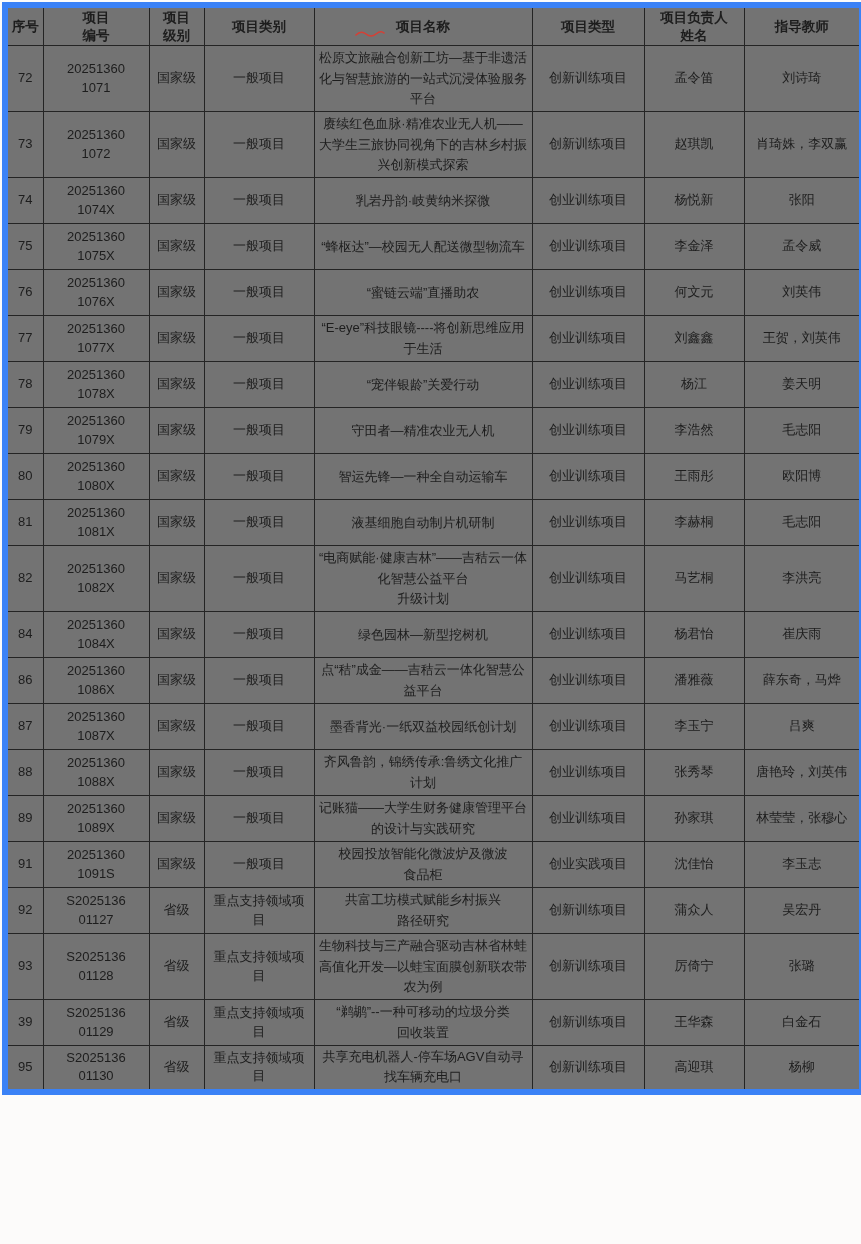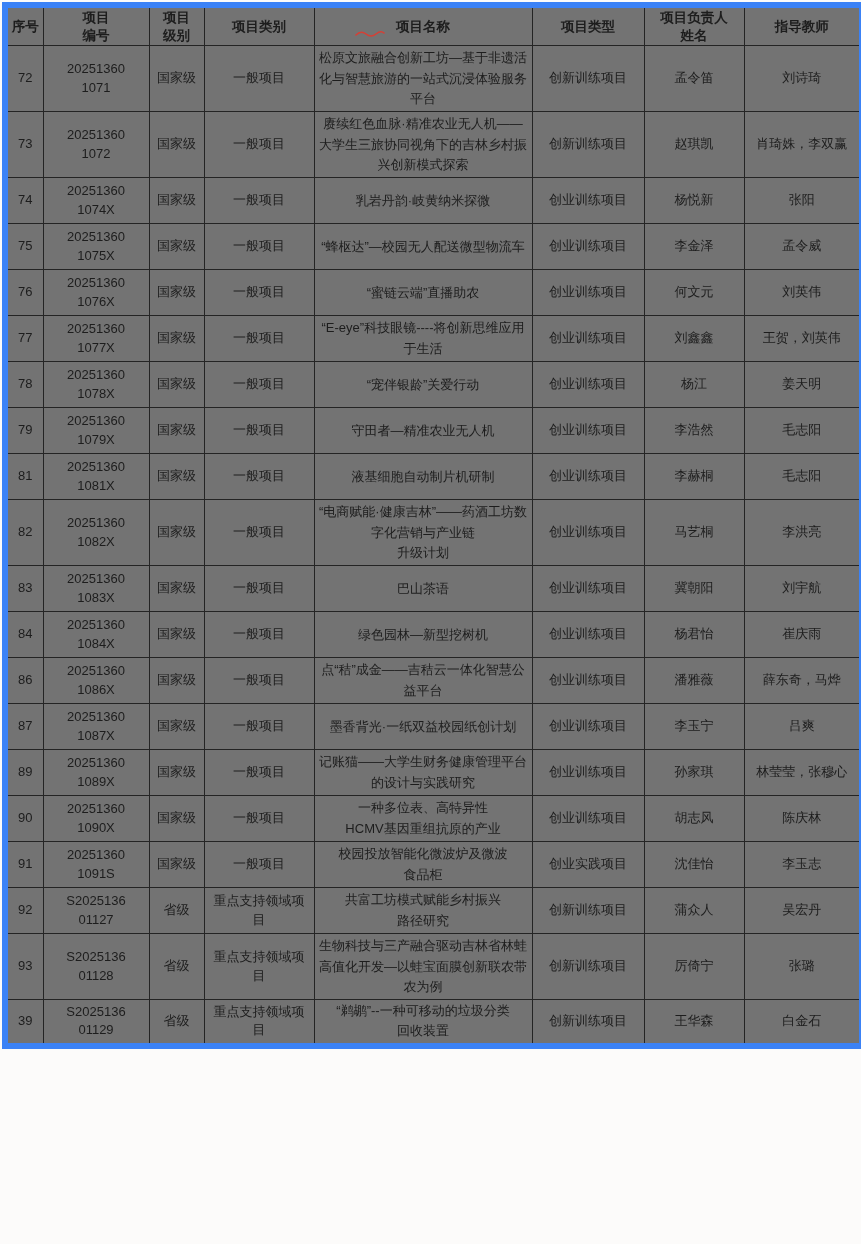--- a/index.html
+++ b/index.html
@@ -159,54 +159,54 @@
           <td>20251360
 1079X</td>
           <td>国家级</td>
           <td>一般项目</td>
           <td class="name-cell">守田者—精准农业无人机</td>
           <td>创业训练项目</td>
           <td>李浩然</td>
           <td>毛志阳</td>
         </tr>
         <tr class="normal">
+          <td>80</td>
+          <td>20251360
+1080X</td>
+          <td>国家级</td>
+          <td>一般项目</td>
+          <td class="name-cell">智运先锋—一种全自动运输车</td>
+          <td>创业训练项目</td>
+          <td>王雨彤</td>
+          <td>欧阳博</td>
+        </tr>
+        <tr class="normal">
           <td>81</td>
           <td>20251360
 1081X</td>
           <td>国家级</td>
           <td>一般项目</td>
           <td class="name-cell">液基细胞自动制片机研制</td>
           <td>创业训练项目</td>
           <td>李赫桐</td>
           <td>毛志阳</td>
         </tr>
         <tr class="tall">
           <td>82</td>
           <td>20251360
 1082X</td>
           <td>国家级</td>
           <td>一般项目</td>
-          <td class="name-cell">“电商赋能·健康吉林”——药酒工坊数字化营销与产业链
+          <td class="name-cell">“电商赋能·健康吉林”——吉秸云一体化智慧公益平台
 升级计划</td>
           <td>创业训练项目</td>
           <td>马艺桐</td>
           <td>李洪亮</td>
         </tr>
         <tr class="normal">
-          <td>83</td>
-          <td>20251360
-1083X</td>
-          <td>国家级</td>
-          <td>一般项目</td>
-          <td class="name-cell">巴山茶语</td>
-          <td>创业训练项目</td>
-          <td>冀朝阳</td>
-          <td>刘宇航</td>
-        </tr>
-        <tr class="normal">
           <td>84</td>
           <td>20251360
 1084X</td>
           <td>国家级</td>
           <td>一般项目</td>
           <td class="name-cell">绿色园林—新型挖树机</td>
           <td>创业训练项目</td>
           <td>杨君怡</td>
           <td>崔庆雨</td>
         </tr>
@@ -226,41 +226,41 @@
           <td>20251360
 1087X</td>
           <td>国家级</td>
           <td>一般项目</td>
           <td class="name-cell">墨香背光·一纸双益校园纸创计划</td>
           <td>创业训练项目</td>
           <td>李玉宁</td>
           <td>吕爽</td>
         </tr>
         <tr class="normal">
+          <td>88</td>
+          <td>20251360
+1088X</td>
+          <td>国家级</td>
+          <td>一般项目</td>
+          <td class="name-cell">齐风鲁韵，锦绣传承:鲁绣文化推广
+计划</td>
+          <td>创业训练项目</td>
+          <td>张秀琴</td>
+          <td>唐艳玲，刘英伟</td>
+        </tr>
+        <tr class="normal">
           <td>89</td>
           <td>20251360
 1089X</td>
           <td>国家级</td>
           <td>一般项目</td>
           <td class="name-cell">记账猫——大学生财务健康管理平台的设计与实践研究</td>
           <td>创业训练项目</td>
           <td>孙家琪</td>
           <td>林莹莹，张穆心</td>
-        </tr>
-        <tr class="normal">
-          <td>90</td>
-          <td>20251360
-1090X</td>
-          <td>国家级</td>
-          <td>一般项目</td>
-          <td class="name-cell">一种多位表、高特异性
-HCMV基因重组抗原的产业</td>
-          <td>创业训练项目</td>
-          <td>胡志风</td>
-          <td>陈庆林</td>
         </tr>
         <tr class="normal">
           <td>91</td>
           <td>20251360
 1091S</td>
           <td>国家级</td>
           <td>一般项目</td>
           <td class="name-cell">校园投放智能化微波炉及微波
 食品柜</td>
           <td>创业实践项目</td>
@@ -294,20 +294,31 @@
           <td>39</td>
           <td>S2025136
 01129</td>
           <td>省级</td>
           <td>重点支持领域项目</td>
           <td class="name-cell">“鹈鹕”--一种可移动的垃圾分类
 回收装置</td>
           <td>创新训练项目</td>
           <td>王华森</td>
           <td>白金石</td>
+        </tr>
+        <tr class="normal">
+          <td>95</td>
+          <td>S2025136
+01130</td>
+          <td>省级</td>
+          <td>重点支持领域项目</td>
+          <td class="name-cell">共享充电机器人-停车场AGV自动寻找车辆充电口</td>
+          <td>创新训练项目</td>
+          <td>高迎琪</td>
+          <td>杨柳</td>
         </tr>
       </tbody>
   </table>
 
   <svg class="red-mark" viewBox="0 0 30 9">
     <path d="M1 6 Q 6 1, 11 5 T 21 5 T 29 4" fill="none" stroke="#e03a2f" stroke-width="1.6" stroke-linecap="round"></path>
   </svg>
 </div>
 
 </body></html>

